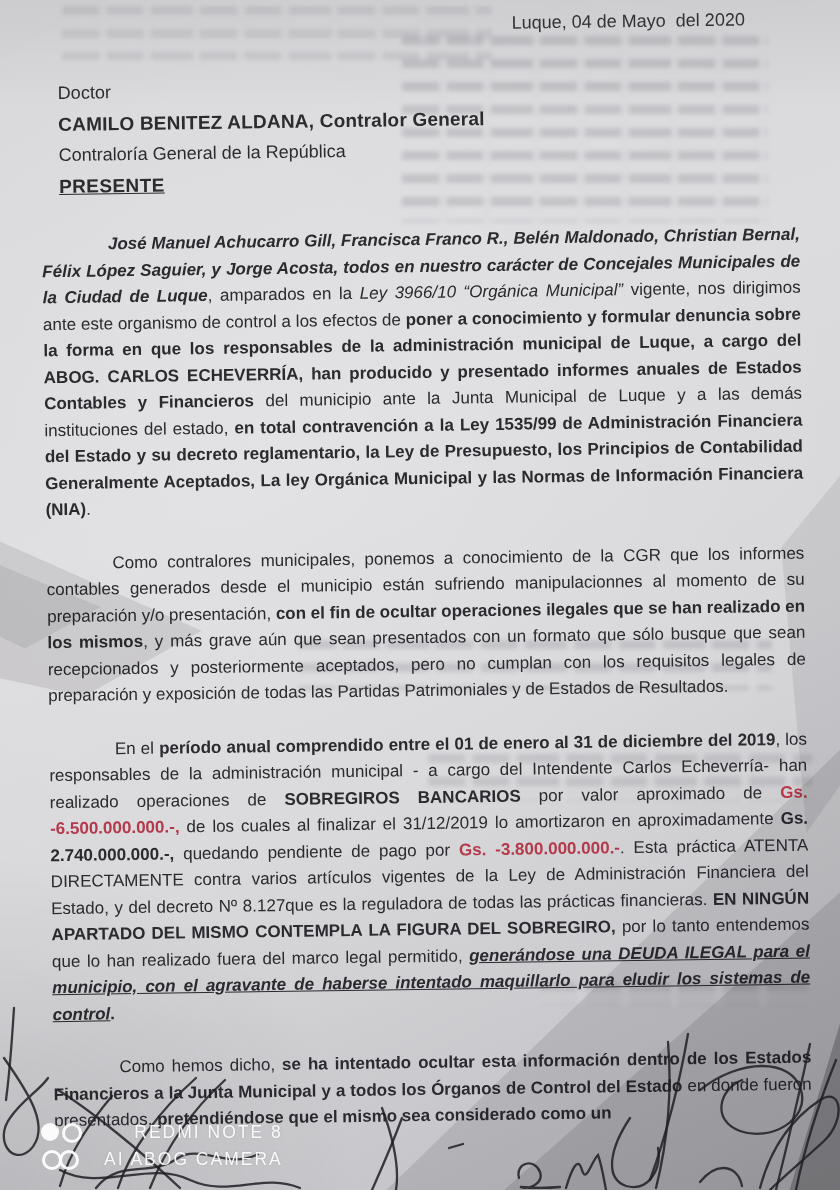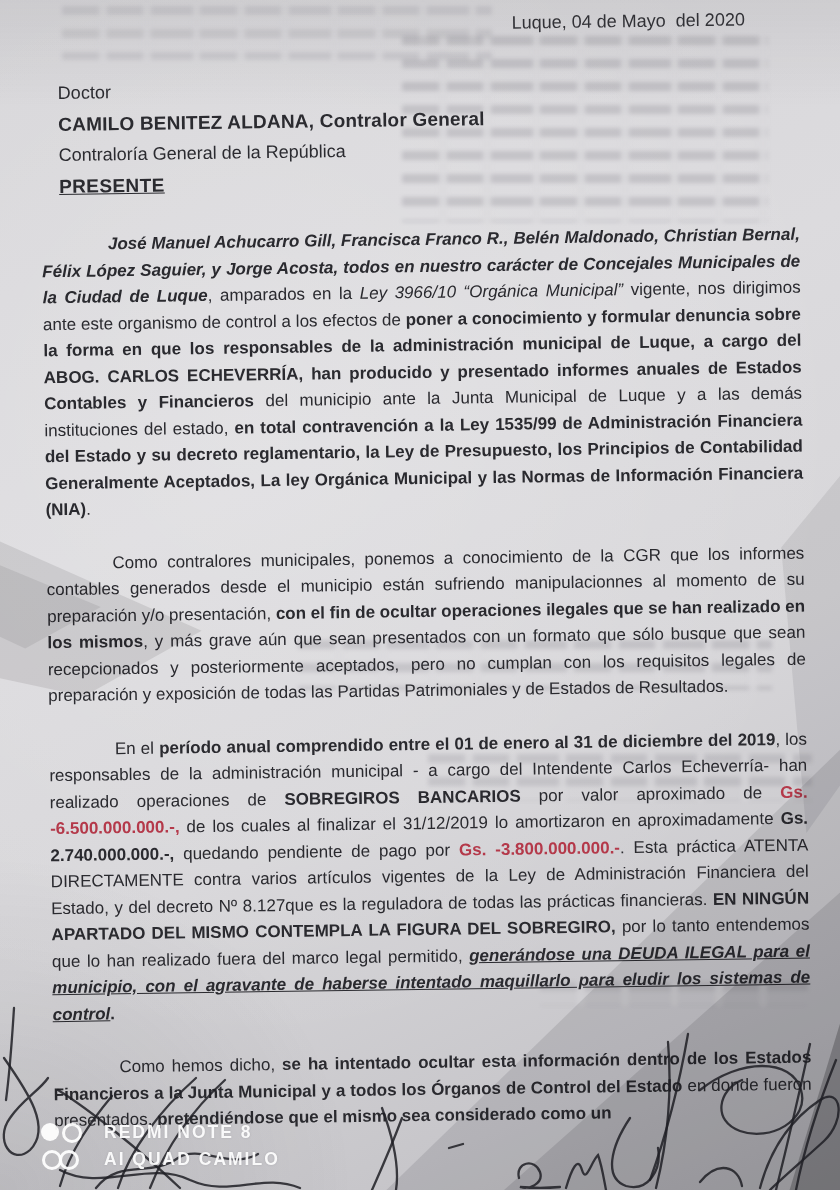--- a/index.html
+++ b/index.html
@@ -52,21 +52,21 @@
   .sh-bl{ background:radial-gradient(60% 40% at 0% 100%, rgba(50,50,56,.12), rgba(50,50,56,0) 70%);}
   .sh-top{ background:linear-gradient(180deg, rgba(60,60,66,.07), rgba(60,60,66,0) 9%);}
   
   .sigs{ position:absolute; inset:0; z-index:4; pointer-events:none;}
   .sigs path{ fill:none; stroke:#1f1f25; stroke-width:2.3; stroke-linecap:round; opacity:.85;}
   
   .watermark{
     position:absolute; left:38px; top:1118px; z-index:5; display:flex; align-items:center; gap:14px;
     color:rgba(255,255,255,.93);
   }
-  .wm-text{ font-size:17.5px; letter-spacing:2px; line-height:27px; font-weight:bold; text-shadow:0 0 2px rgba(120,120,125,.35);}
+  .wm-text{ font-size:17.5px; letter-spacing:2px; line-height:27px; font-weight:normal; text-shadow:0 0 2px rgba(120,120,125,.35);text-align:right;}
 </style>
 </head>
 <body>
 
 <div class="photo">
 
   <div class="ghost g1"></div>
   <div class="ghost g2"></div>
   <div class="ghost g3"></div>
   <div class="ghost g4"></div>
@@ -123,17 +123,17 @@
 
   <div class="watermark">
     <svg width="52" height="56" viewBox="0 0 52 56">
       <circle cx="12" cy="14" r="9" fill="rgba(255,255,255,.93)"></circle>
       <circle cx="34" cy="15" r="8.5" fill="none" stroke="rgba(255,255,255,.93)" stroke-width="3"></circle>
       <circle cx="14" cy="42" r="8.5" fill="none" stroke="rgba(255,255,255,.93)" stroke-width="3"></circle>
       <circle cx="31" cy="42" r="8.5" fill="none" stroke="rgba(255,255,255,.93)" stroke-width="3"></circle>
     </svg>
     <div class="wm-text">
       <div>REDMI NOTE 8</div>
-      <div>AI QUAD CAMILO</div>
+      <div>AI ABOG CAMERA</div>
     </div>
   </div>
 
 </div>
 
 </body></html>

